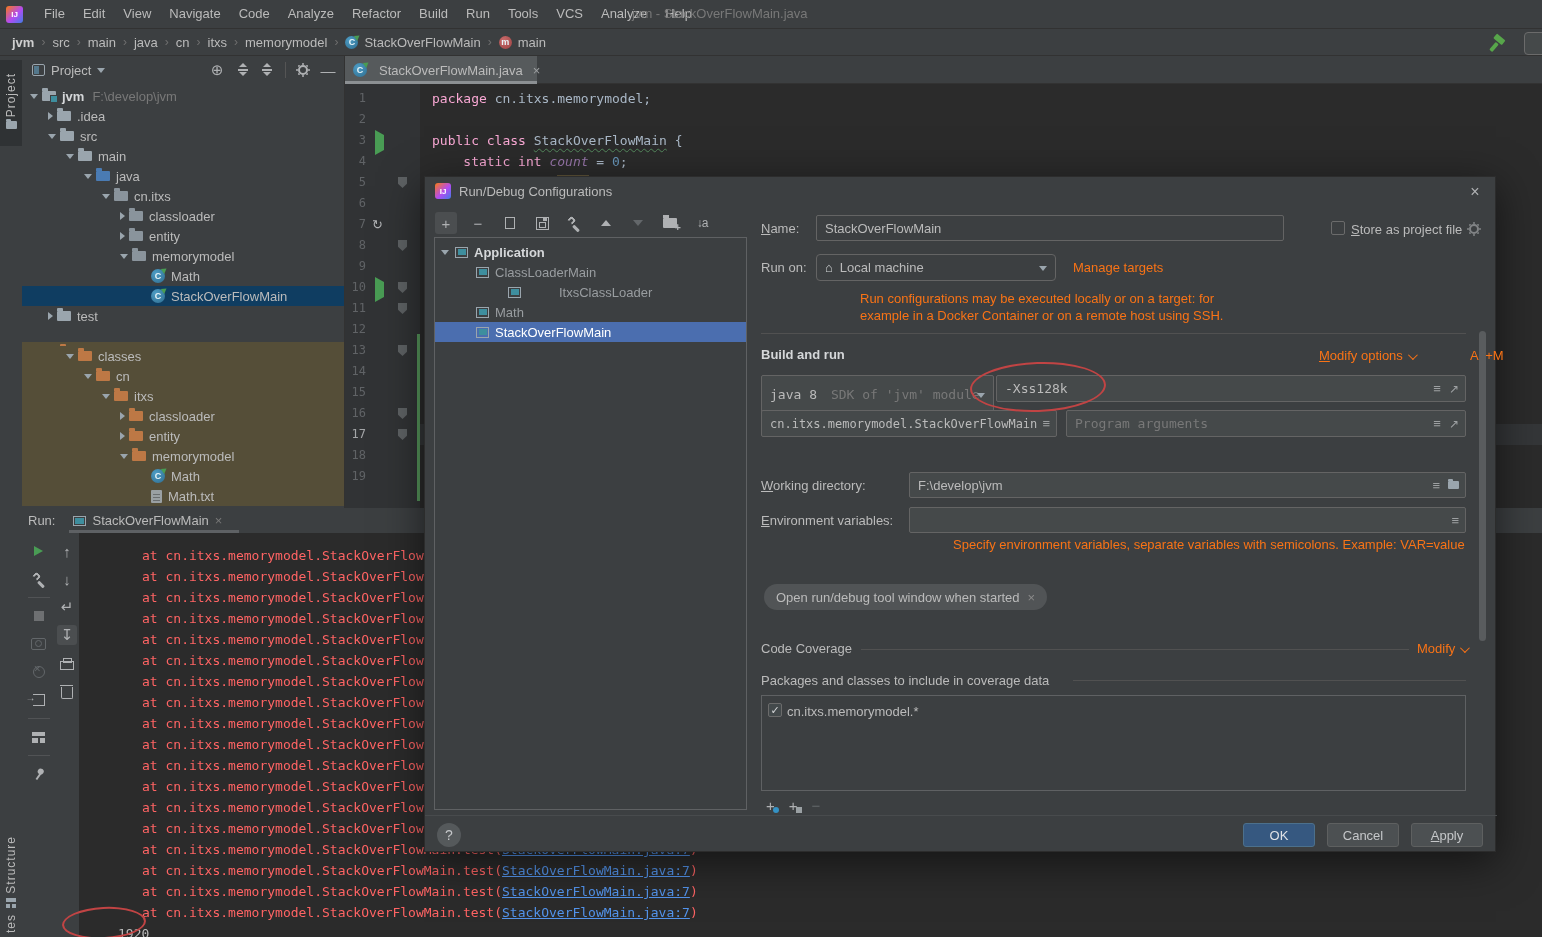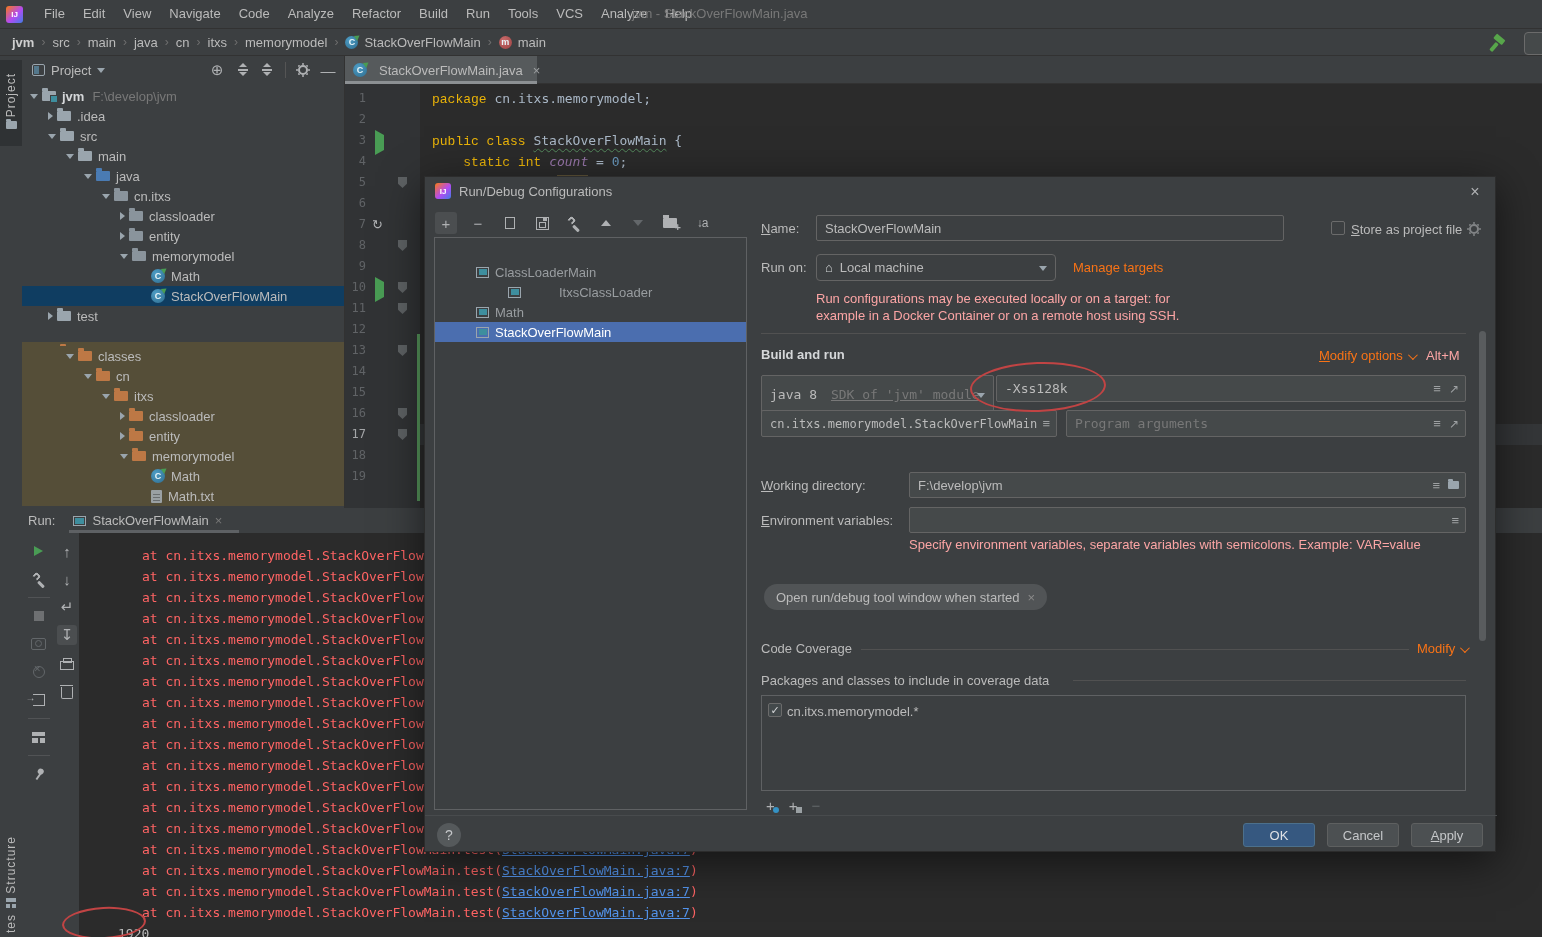--- a/index.html
+++ b/index.html
@@ -72,21 +72,21 @@
   .gnum{position:absolute;right:54px;top:0;width:30px;text-align:right;font-family:"DejaVu Sans Mono",monospace;font-size:12px;color:#606366;line-height:21px;}
   .gnum.caret{color:#a4a6a8;}
   .gicon{position:absolute;left:30px;top:5px;}
   .play{width:0;height:0;border-left:9px solid #499c54;border-top:5px solid transparent;border-bottom:5px solid transparent;}
   .recur{position:absolute;left:27px;top:0;color:#afb1b3;font-size:13px;line-height:21px;}
   .marker{position:absolute;left:53px;top:5px;width:9px;height:11px;background:#5e6264;clip-path:polygon(0 0,100% 0,100% 62%,50% 100%,0 62%);}
   .vcsbar{position:absolute;left:72px;top:250px;width:3px;height:167px;background:#57965c;}
   .caretband{position:absolute;left:75px;top:368px;width:1122px;height:21px;background:#343638;}
   #code{position:absolute;left:87px;top:28px;font-family:"DejaVu Sans Mono",monospace;font-size:13px;}
   .cline{position:absolute;left:0;height:21px;line-height:21px;white-space:pre;}
-  .tok-kw{color:#eab308;font-family:Liberation Mono, monospace;}
+  .tok-kw{color:#f9a8d4;}
   .tok-pl{color:#a9b7c6;}
   .tok-classname{color:#a9b7c6;text-decoration:underline wavy #54885c 1px;text-underline-offset:3px;}
   .tok-field{color:#9876aa;font-style:italic;}
   .tok-num{color:#6897bb;}
   .tok-hl{background:#5e5339;color:#a9b7c6;}
   
   .run-panel{position:absolute;left:22px;top:508px;width:1520px;height:429px;background:#3c3f41;}
   .rp-header{position:absolute;left:0;top:0;width:100%;height:25px;display:flex;align-items:center;}
   .rp-label{margin-left:6px;color:#bbbbbb;}
   .rtab{display:flex;align-items:center;gap:6px;margin-left:18px;position:relative;height:25px;}
@@ -152,21 +152,21 @@
   .dlg-help{position:absolute;left:12px;top:646px;width:24px;height:24px;border-radius:50%;background:#55595b;color:#c5c7c9;display:flex;align-items:center;justify-content:center;font-size:14px;}
   .fld{position:absolute;border:1px solid #646464;border-radius:2px;background:#45494a;box-sizing:border-box;display:flex;align-items:center;padding:0 8px;color:#bbbbbb;}
   .fld.flat{background:#3c3f41;}
   .fld .mono{font-family:"DejaVu Sans Mono",monospace;font-size:13px;}
   .fld .ph{color:#787878;font-family:"DejaVu Sans Mono",monospace;font-size:13px;}
   .fld-icons{position:absolute;right:6px;top:0;height:100%;display:flex;align-items:center;gap:8px;color:#9da0a2;}
   .lines-ic{font-size:13px;color:#9da0a2;}
   .expand-ic{font-size:12px;color:#9da0a2;}
   .combo-arrow{position:absolute;right:8px;top:50%;margin-top:-2px;}
   .label{position:absolute;color:#bbbbbb;}
-  .hint{position:absolute;color:#fca5a5;}
+  .hint{position:absolute;color:#f97316;margin-left:44px;}
   .link{color:#f97316;cursor:pointer;}
   .chev-v{display:inline-block;width:6px;height:6px;border-right:1.5px solid currentColor;border-bottom:1.5px solid currentColor;transform:rotate(45deg) translateY(-2px);margin-left:5px;}
   .sepline{position:absolute;height:1px;background:#515151;}
   .chip{position:absolute;height:26px;border-radius:13px;background:#515456;display:flex;align-items:center;padding:0 12px;gap:8px;color:#bbbbbb;}
   .chip .x{color:#8a8a8a;}
   .checkbox{position:absolute;width:14px;height:14px;border:1px solid #6b6b6b;border-radius:2px;background:#43494b;box-sizing:border-box;color:#d5d7d9;font-size:11px;line-height:12px;text-align:center;}
   .cov-box{position:absolute;border:1px solid #5f6163;box-sizing:border-box;}
   .btn{position:absolute;width:72px;height:24px;border-radius:3px;background:#4c5052;border:1px solid #5e6060;color:#c5c7c9;display:flex;align-items:center;justify-content:center;box-sizing:border-box;}
   .btn.primary{background:#365880;border-color:#4c708c;color:#dfe1e5;}
   .scrollthumb{position:absolute;left:1054px;top:154px;width:7px;height:310px;background:#595c5e;border-radius:4px;}
@@ -566,20 +566,25 @@
         </span>
       <span class="dt-ic">
           <span class="folderplus"></span>
         </span>
       <span class="dt-ic">
           <span class="sort-ic">↓a</span>
         </span>
     </div>
 
     <div class="dlg-tree" id="dtree">
+        <div class="dtrow" style="top: 4px; padding-left: 6px;">
+          <span class="chev tri-down" style="margin-right: 6px;"></span>
+          <span class="ic-app"></span>
+          <span class="lbl bold">Application</span>
+        </div>
         <div class="dtrow" style="top: 24px; padding-left: 26px;">
           <span style="width: 15px; flex: 0 0 auto;"></span>
           <span class="ic-app"></span>
           <span class="lbl dim">ClassLoaderMain</span>
         </div>
         <div class="dtrow" style="top: 44px; padding-left: 26px; gap: 32px;">
           <span style="width: 15px; flex: 0 0 auto;"></span>
           <span class="ic-app"></span>
           <span class="lbl dim">ItxsClassLoader</span>
         </div>
@@ -613,21 +618,21 @@
     <span class="hint" style="left:391px;top:114px;">Run configurations may be executed locally or on a target: for</span>
     <span class="hint" style="left:391px;top:131px;">example in a Docker Container or on a remote host using SSH.</span>
     <div class="sepline" style="left:336px;top:156px;width:705px;"></div>
 
     <span class="label" style="left:336px;top:170px;font-weight:bold;color:#d5d7d9;">Build and run</span>
     <span class="label link" style="left:894px;top:171px;"><u>M</u>odify options<span class="chev-v"></span></span>
     <span class="hint" style="left:1001px;top:171px;">Alt+M</span>
 
     <div class="fld" style="left:336px;top:198px;width:233px;height:39px;">
       <span class="mono">java 8</span>
-      <span class="ph" style="margin-left:14px;text-decoration:underline;">SDK of 'jvm' module</span>
+      <span class="ph" style="margin-left:14px;">SDK of 'jvm' module</span>
       <span class="combo-arrow tri-down"></span>
     </div>
     <div class="fld" style="left:571px;top:198px;width:470px;height:27px;">
       <span class="mono">-Xss128k</span>
       <span class="fld-icons">
           <span class="lines-ic">≡</span>
           <span class="expand-ic">↗</span>
         </span>
     </div>
 

